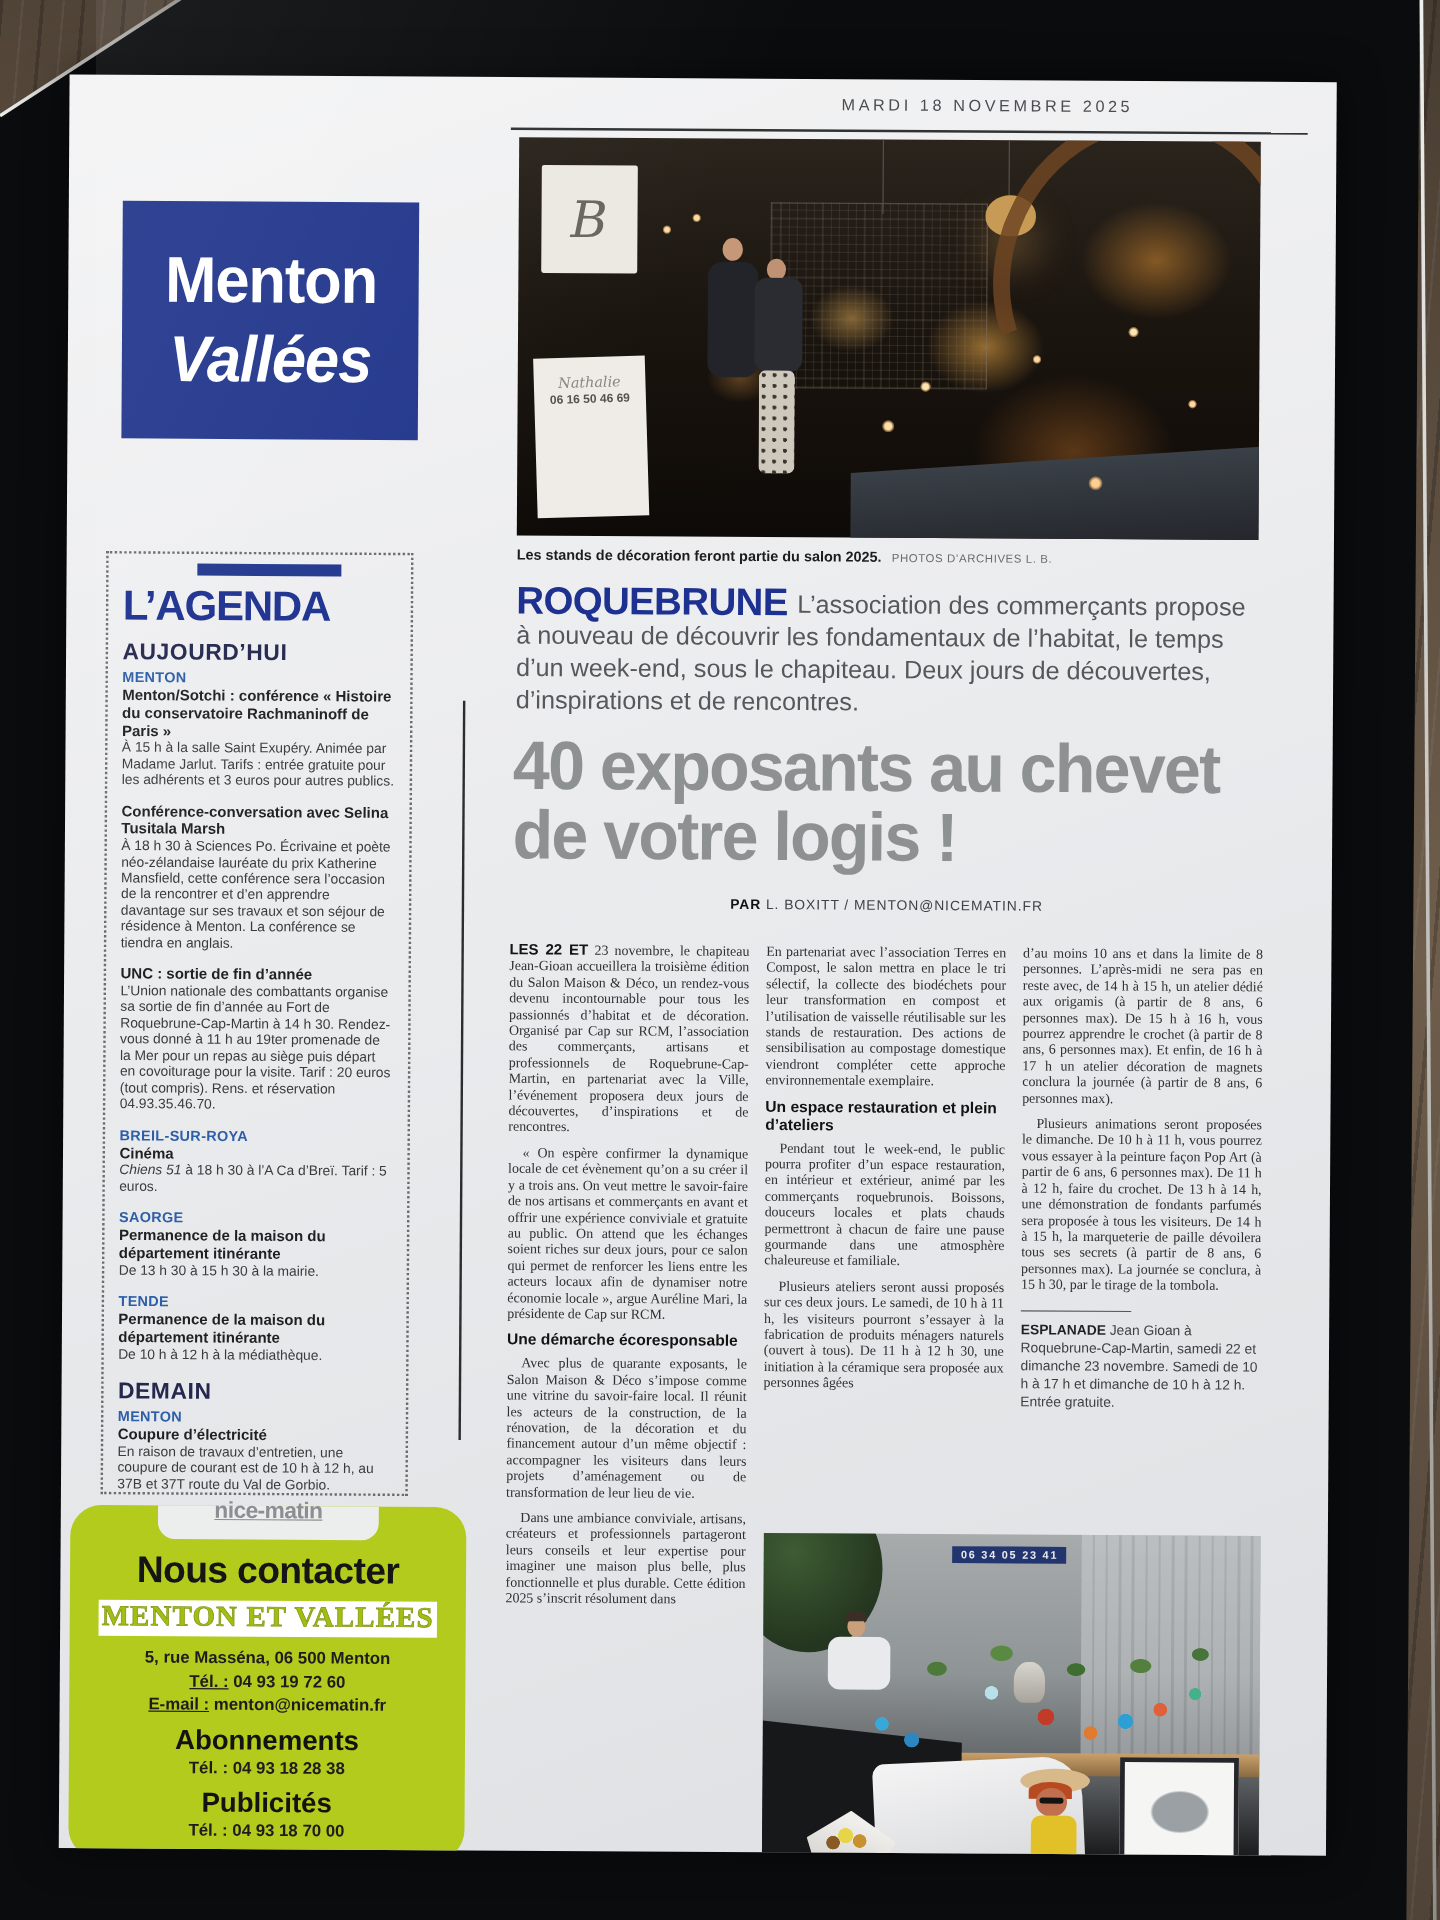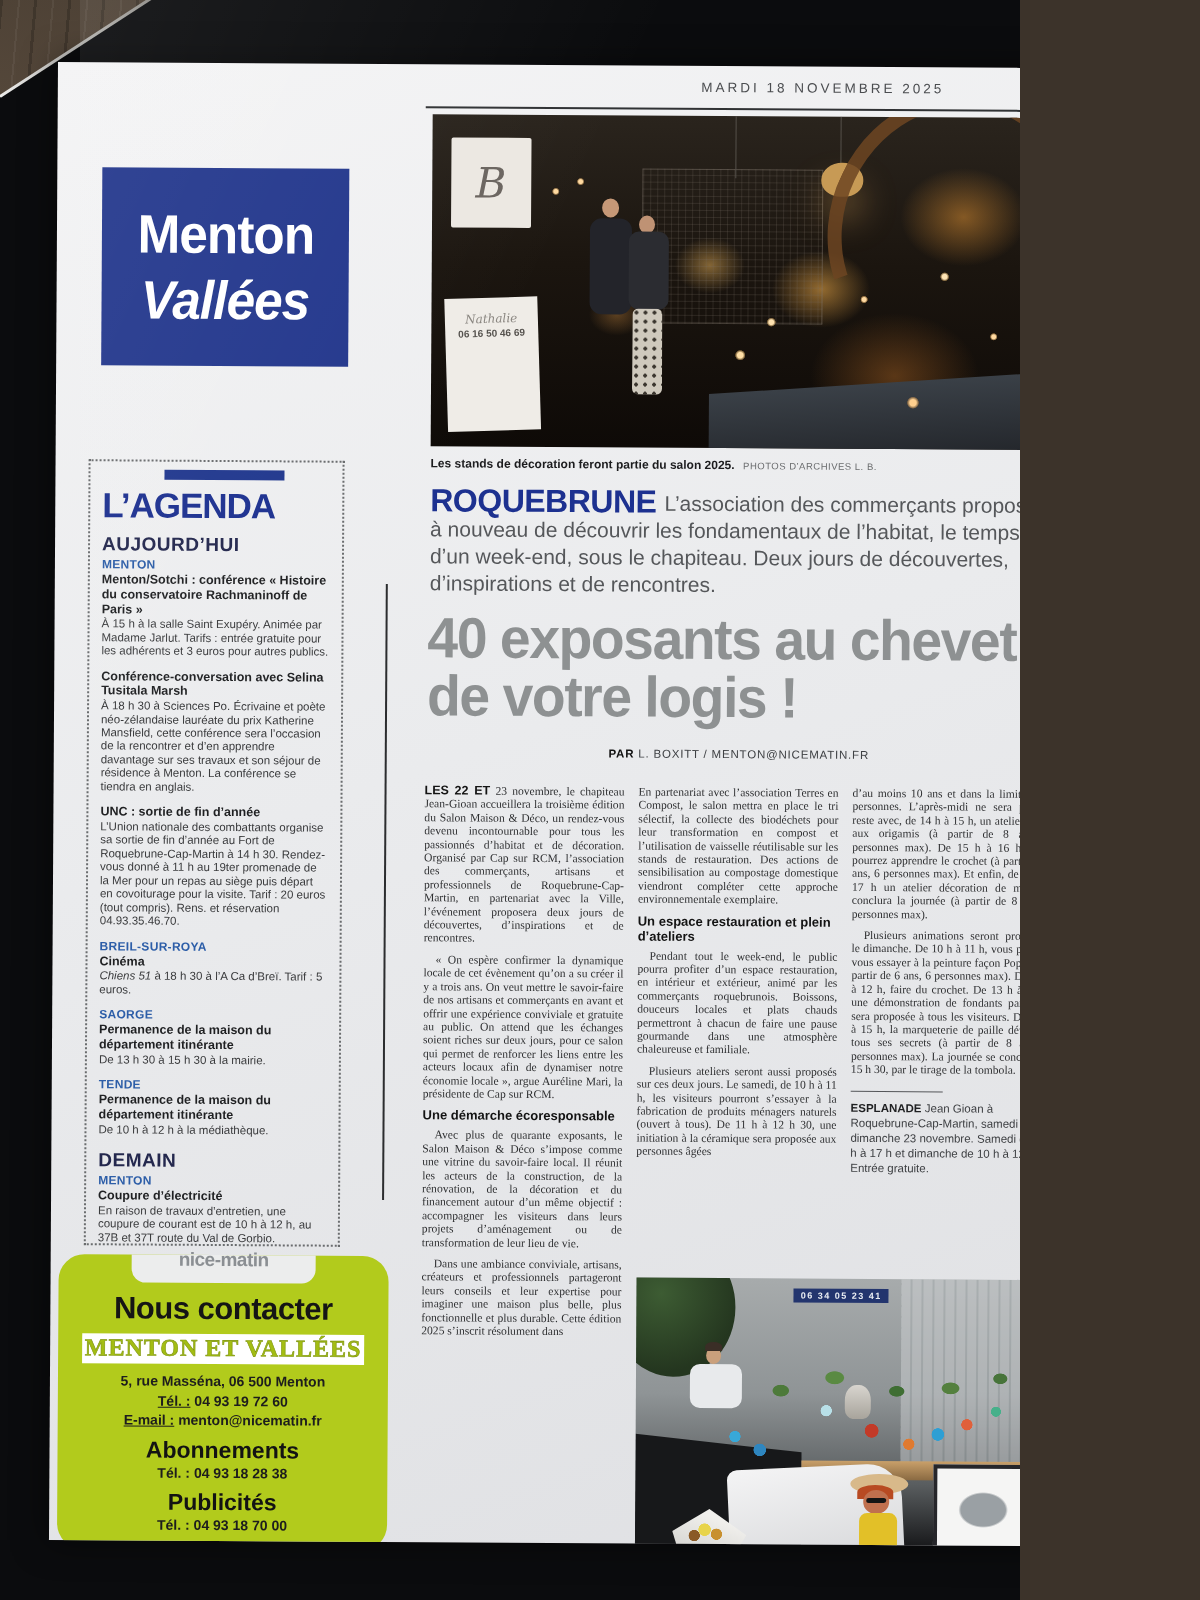--- a/index.html
+++ b/index.html
@@ -1,16 +1,16 @@
 <!DOCTYPE html>
 <html><head>
 <meta charset="utf-8">
 <style>
   html,body{margin:0;padding:0;background:#3c332a;}
-  .scene{position:relative;width:1020px;height:1600px;overflow:hidden;
+  .scene{position:relative;width:1200px;height:1600px;overflow:hidden;
     background:linear-gradient(8deg,#4a3e33 0%,#5c4e40 30%,#6f5e4c 55%,#5a4c3e 80%,#473c31 100%);
     font-family:"Liberation Sans",sans-serif;}
   .wood-grain{position:absolute;inset:0;
     background:repeating-linear-gradient(95deg,rgba(0,0,0,.20) 0 3px,transparent 3px 18px,rgba(255,255,255,.05) 18px 20px,transparent 20px 34px);}
   .tablet{position:absolute;inset:0;background:#0b0c0e;
     clip-path:polygon(150px 0,1183px 0,1172px 100%,0 100%,0 97px);}
   .edge-tl{position:absolute;left:0;top:95px;width:182px;height:3px;
     background:linear-gradient(90deg,#ececea,#8f8d88);transform:rotate(-33deg);transform-origin:left center;}
   .edge-r{position:absolute;top:-2px;left:1183px;width:3px;height:1604px;
     background:linear-gradient(180deg,#f0f0ee,#8f8d88);transform:rotate(-0.4deg);transform-origin:top center;}
@@ -167,21 +167,21 @@
     background:
       radial-gradient(8px 8px at 20% 40%,#c86ac0 60%,transparent 65%),
       radial-gradient(8px 8px at 40% 55%,#a84aa0 60%,transparent 65%),
       radial-gradient(8px 8px at 60% 40%,#d080c8 60%,transparent 65%),
       radial-gradient(7px 7px at 78% 55%,#8a3a84 60%,transparent 65%);}
 
   .contact{position:absolute;left:8px;top:1192px;width:330px;}
   .cbox{position:relative;background:#b2cb1c;border-radius:26px;padding:36px 10px 14px;text-align:center;box-sizing:border-box;}
   .notch{position:absolute;left:50%;top:0;transform:translateX(-50%);width:184px;height:28px;
     background:#eceded;border-radius:0 0 14px 14px;display:flex;align-items:flex-start;justify-content:center;}
-  .brand{font-size:19px;font-weight:800;color:#8b8f93;letter-spacing:-.5px;margin-top:-6px;}
+  .brand{font-size:19px;font-weight:800;color:#8b8f93;letter-spacing:-.5px;margin-top:-6px;text-decoration:underline;}
   .c-title{font-size:31px;font-weight:900;color:#151515;letter-spacing:-.5px;}
   .c-strip{background:#fff;margin:7px 14px 8px;padding:1px 0 2px;}
   .c-edition{font-family:"Liberation Serif",serif;font-size:24px;font-weight:700;letter-spacing:1px;
     color:#a3bd13;-webkit-text-stroke:.6px #7f9512;}
   .c-line{font-size:14px;font-weight:700;color:#1d1d1d;line-height:1.4;}
   .c-lab{font-weight:900;text-decoration:underline;}
   .c-big{font-size:23px;font-weight:900;color:#131313;margin-top:6px;}
 </style>
 </head>
 <body>

